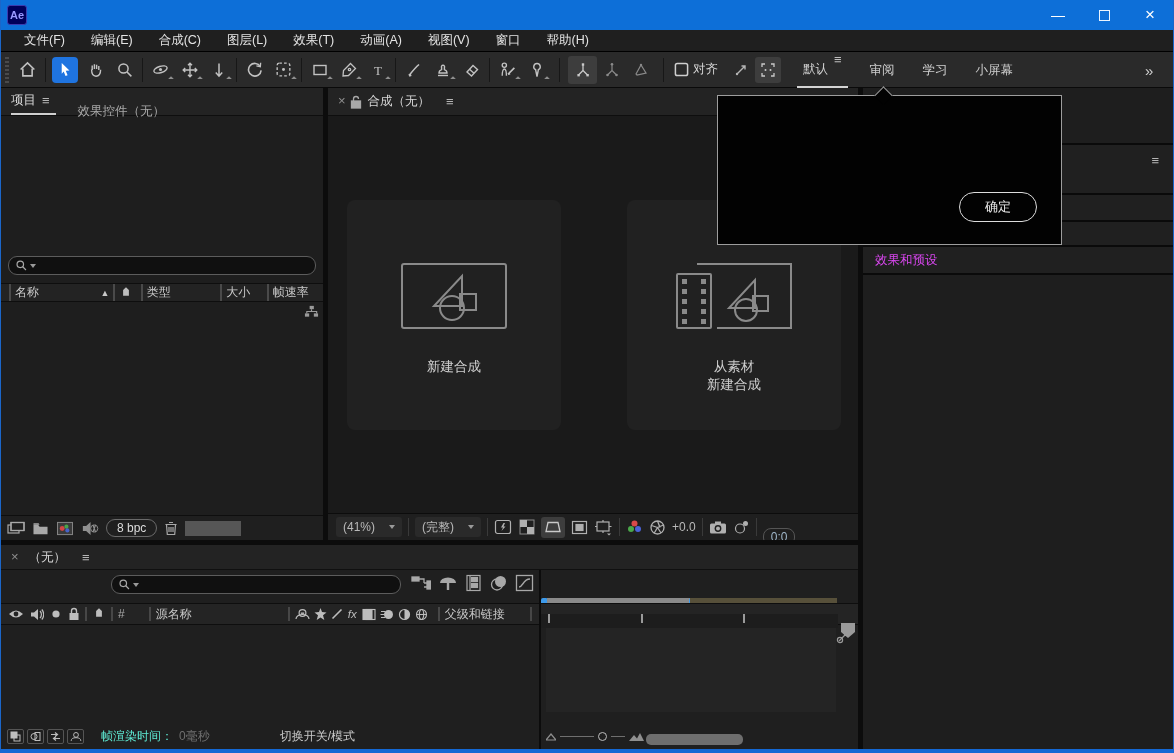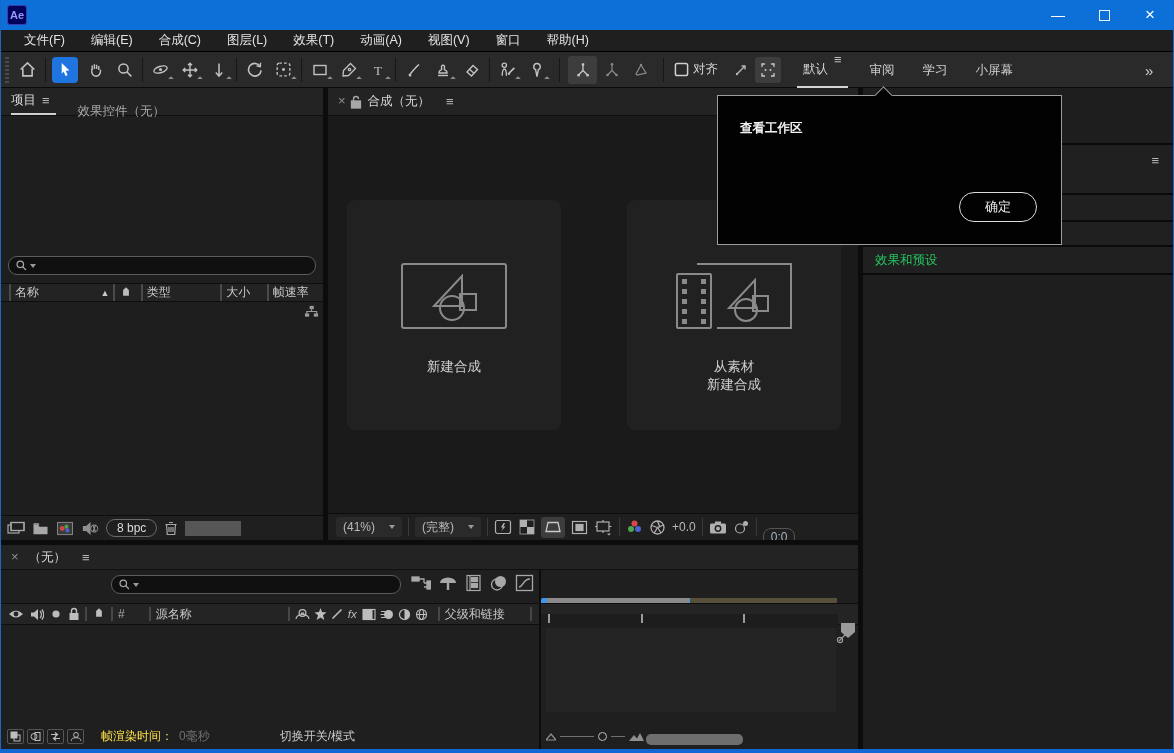--- a/index.html
+++ b/index.html
@@ -93,21 +93,21 @@
                  gap:6px; padding-left:8px; overflow:hidden; }
   .dropdown { background:#2a2a2a; border-radius:3px; height:20px; display:flex; align-items:center;
               padding:0 7px; gap:14px; color:#b9b9b9; font-size:12px; }
   .cf-sep { width:1px; height:18px; background:#3a3a3a; }
   .exposure { color:#b9b9b9; font-size:12px; }
   .tc-pill { border:1px solid #555; border-radius:8px; padding:1px 7px; color:#9fb6c9; font-size:12px; white-space:nowrap;margin-top:19px; }
 
   
   .rc-div { height:2px; background:#0a0a0a; }
   .rc-sec { background:#202020; position:relative; }
-  .rp-label { font-size:12.5px; color:#22c55e; padding-left:12px; display:flex; align-items:center; height:100%; }
+  .rp-label { font-size:12.5px; color:#d946ef; padding-left:12px; display:flex; align-items:center; height:100%; }
   .rc-menu { position:absolute; right:14px; top:8px; color:#b5b5b5; font-size:13px; }
 
   
   .tl-tabbar { height:25px; display:flex; align-items:center; background:#232323; border-bottom:1px solid #101010; }
   .tl-toolbar { height:33px; position:relative; }
   .tl-search { top:5px; left:110px; right:457px; border-radius:9px; }
   .tl-icons { position:absolute; left:410px; top:4px; display:flex; gap:7px; align-items:center; }
   .tl-vdiv { position:absolute; left:538px; top:25px; bottom:0; width:2px; background:#0c0c0c; }
   .tl-right { position:absolute; left:540px; top:25px; right:0; bottom:0; }
   .workarea { position:absolute; top:3px; left:0; height:11px; width:296px; }
@@ -119,21 +119,21 @@
   .shield { position:absolute; right:2px; top:30px; }
   .tl-header { height:22px; background:#242424; border-top:1px solid #0e0e0e; border-bottom:1px solid #0e0e0e;
                display:flex; align-items:center; position:relative; font-size:12px; color:#c9c9c9; }
   .th-sep { width:2px; height:14px; background:#474747; margin:0 5px; }
   .tl-tracks { position:absolute; top:80px; left:0; right:0; bottom:0; }
   .tl-lighter { position:absolute; left:545px; top:3px; width:290px; height:84px; background:#242424; }
   .marker-ico { position:absolute; right:6px; top:3px; }
   .tl-footer { position:absolute; left:0; right:0; bottom:3px; height:19px; display:flex; align-items:center; padding-left:6px; }
   .tf-box { width:17px; height:15px; border:1px solid #555; border-radius:2px; margin-right:3px;
             display:flex; align-items:center; justify-content:center; }
-  .render-label { color:#fde047; margin-left:14px; font-size:12px; }
+  .render-label { color:#5eead4; margin-left:14px; font-size:12px; }
   .render-value { color:#6f6f6f; margin-left:6px; font-size:12px; }
   .toggle-btn { margin-left:70px; color:#c9c9c9; font-size:12px; }
   .zoom-slider { position:absolute; left:545px; display:flex; align-items:center; gap:4px; }
   .zs-line { width:34px; height:1px; background:#6f6f6f; }
   .zs-knob { width:9px; height:9px; border:1.4px solid #bdbdbd; border-radius:50%; }
   .hscroll { position:absolute; left:645px; bottom:1px; width:97px; height:11px; background:#6e6e6e; border-radius:5px; }
 
   
   .tooltip { position:absolute; left:716px; top:95px; width:345px; height:150px; background:#020202;
              border:1px solid #9d9d9d; z-index:50; padding:24px 22px 0 22px; }
@@ -859,15 +859,14 @@
     <div class="rc-sec" style="height:26px;">
       <span class="rp-label">效果和预设</span>
     </div>
     <div class="rc-div"></div>
     <div style="flex:1;background:#1e1e1e;height:460px;"></div>
   </div>
 </div>
 
 <div class="tt-caret"></div>
 <div class="tooltip">
-  <div class="tt-title">查看工作区</div>
   <button class="tt-ok">确定</button>
 </div>
 
 </body></html>

